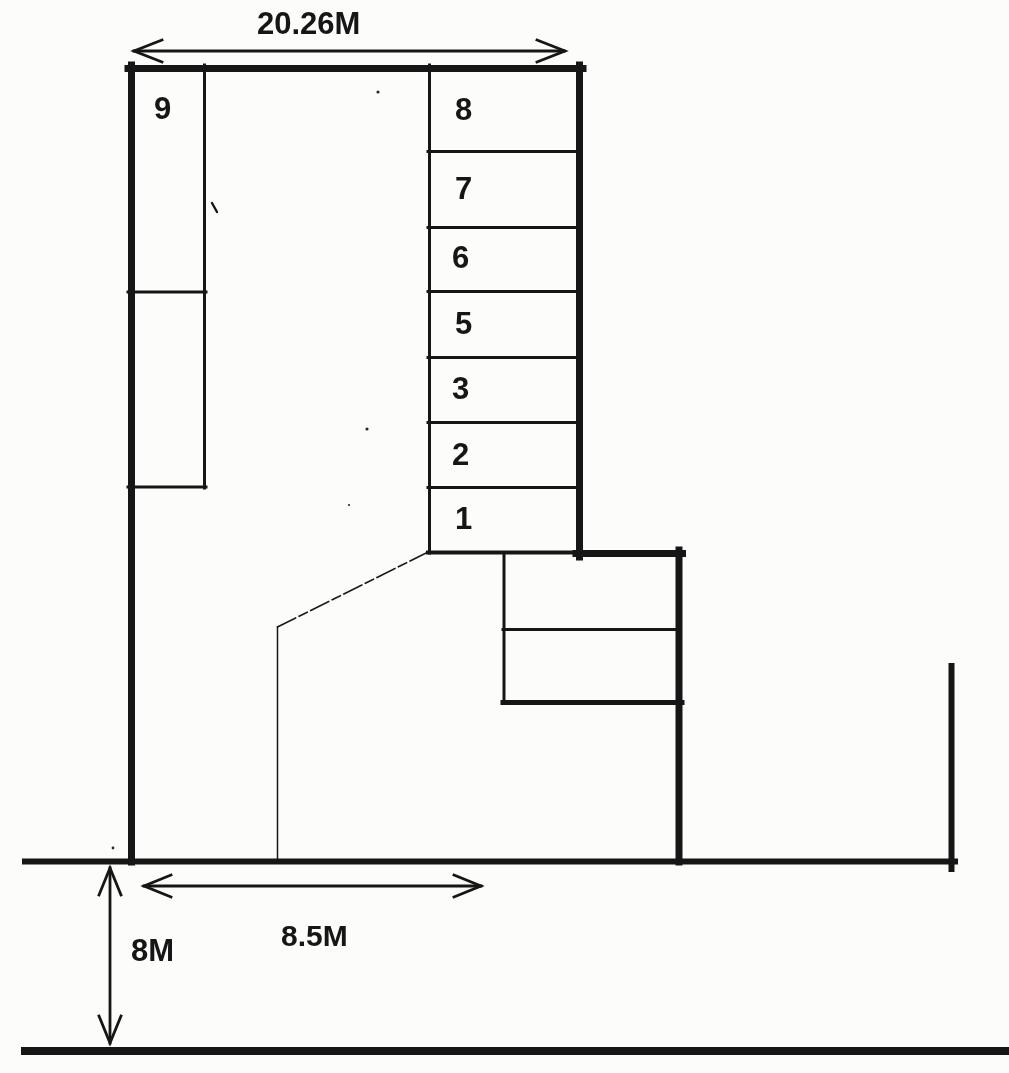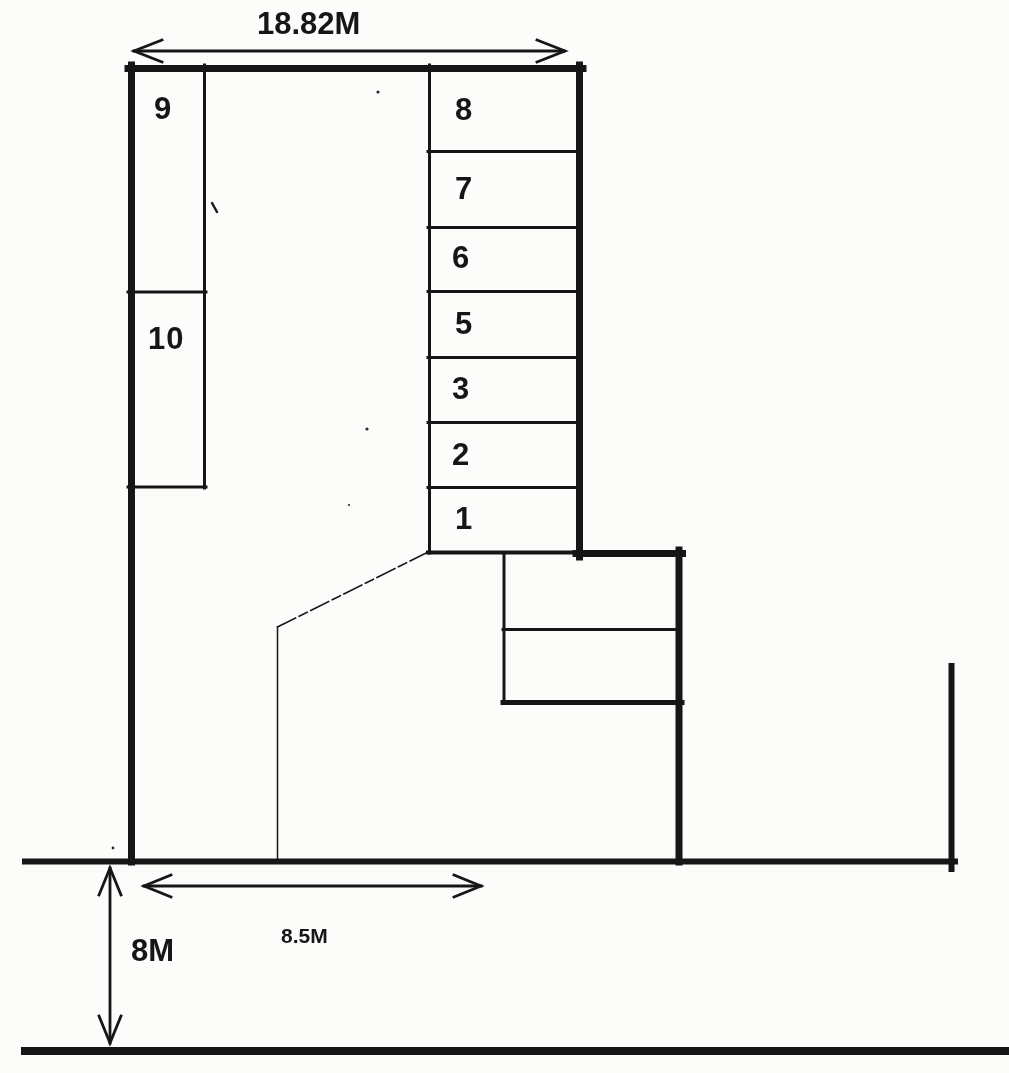--- a/index.html
+++ b/index.html
@@ -22,21 +22,21 @@
     white-space:nowrap;
   }
   .dim-label{
     position:absolute;
     font-weight:bold;
     font-size:31px;
     line-height:32px;
     color:#161616;
     white-space:nowrap;
   }
-  .dim-label.small{font-size:21px;}
+  .dim-label.small{font-size:30px;}
 </style>
 </head>
 <body>
 
 <div id="page">
 
   <svg id="plan-svg" viewBox="0 0 1009 1073" xmlns="http://www.w3.org/2000/svg">
     <g stroke="#161616" fill="none" stroke-linecap="square">
 
       <path d="M128,68.5 H583" stroke-width="7"></path>
@@ -91,23 +91,20 @@
       <circle cx="378" cy="92" r="1.6"></circle>
       <circle cx="367" cy="429" r="1.6"></circle>
       <circle cx="349" cy="505" r="1.1"></circle>
       <circle cx="113" cy="848" r="1.4"></circle>
     </g>
   </svg>
 
   <div class="space" style="left:128px;top:65px;width:76px;height:227px;">
     <span class="space-label" style="left:26px;top:28px;">9</span>
   </div>
-  <div class="space" style="left:128px;top:292px;width:76px;height:195px;">
-    <span class="space-label" style="left:20px;top:31px;">10</span>
-  </div>
 
   <div class="space" style="left:430px;top:66px;width:146px;height:85px;">
     <span class="space-label" style="left:25px;top:28px;">8</span>
   </div>
   <div class="space" style="left:430px;top:151px;width:146px;height:76px;">
     <span class="space-label" style="left:25px;top:22px;">7</span>
   </div>
   <div class="space" style="left:430px;top:227px;width:146px;height:64px;">
     <span class="space-label" style="left:22px;top:15px;">6</span>
   </div>
@@ -120,17 +117,17 @@
   <div class="space" style="left:430px;top:422px;width:146px;height:65px;">
     <span class="space-label" style="left:22px;top:17px;">2</span>
   </div>
   <div class="space" style="left:430px;top:487px;width:146px;height:65px;">
     <span class="space-label" style="left:25px;top:16px;">1</span>
   </div>
 
   <div class="space" style="left:504px;top:556px;width:174px;height:73px;"></div>
   <div class="space" style="left:504px;top:630px;width:174px;height:72px;"></div>
 
-  <div class="dim-label" style="left:257px;top:8px;">18.82M</div>
+  <div class="dim-label" style="left:257px;top:8px;">20.26M</div>
   <div class="dim-label small" style="left:281px;top:920px;">8.5M</div>
   <div class="dim-label" style="left:131px;top:935px;">8M</div>
 
 </div>
 
 </body></html>

